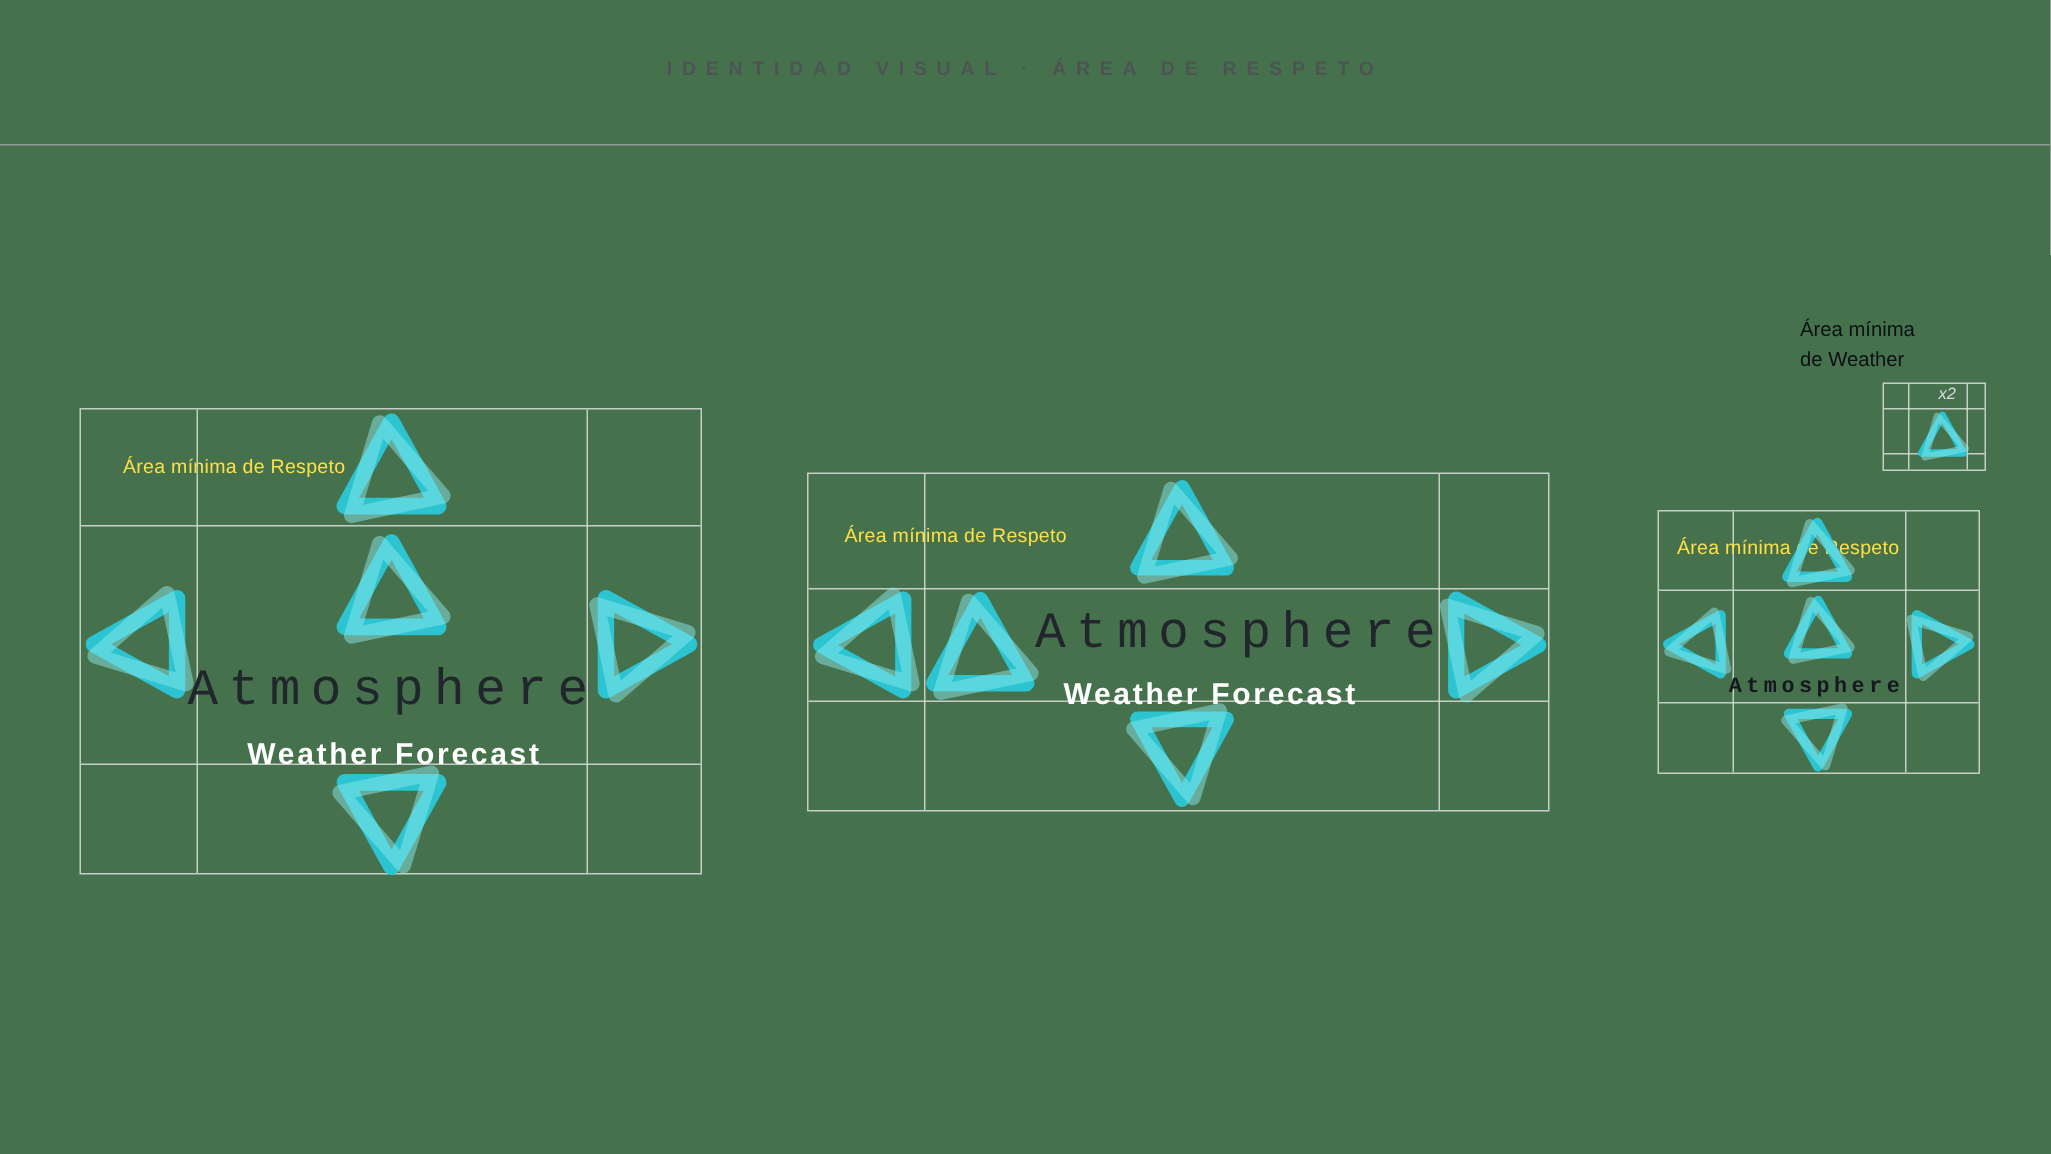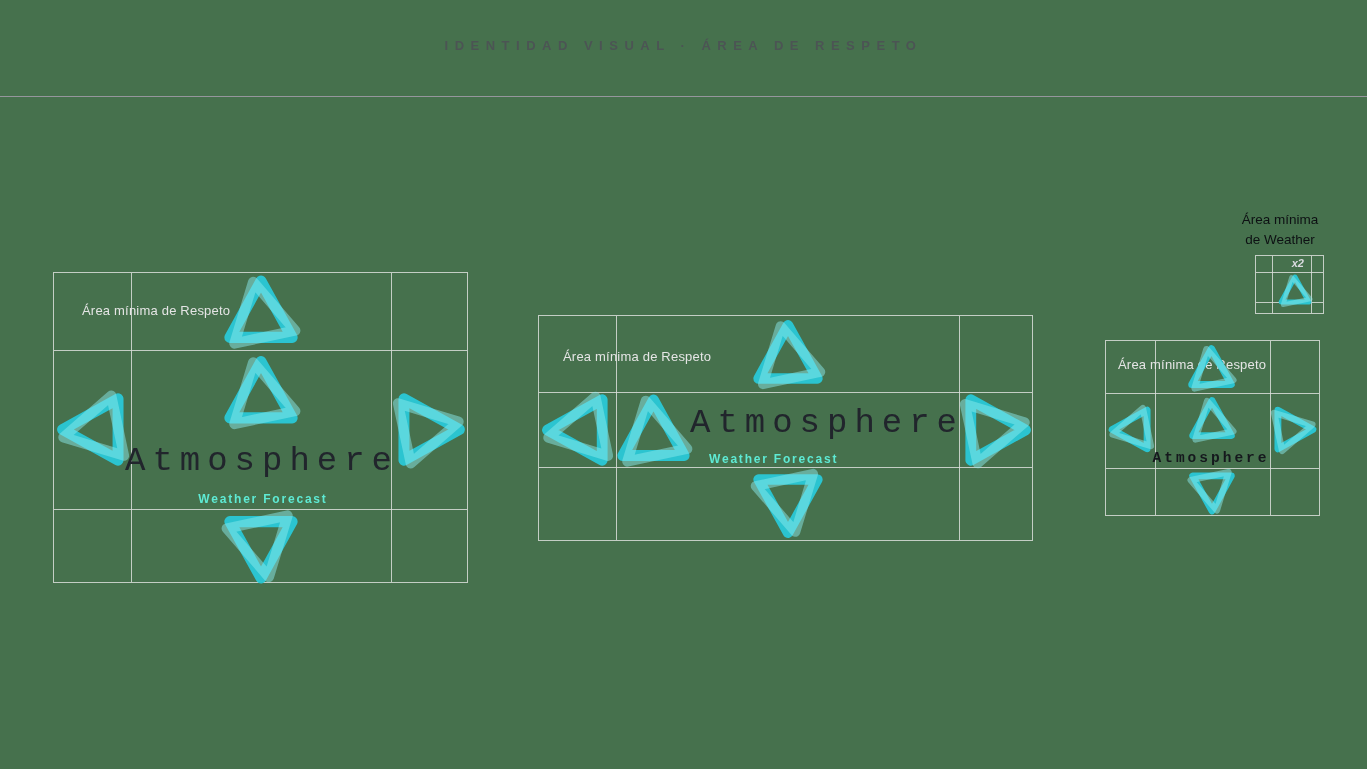--- a/index.html
+++ b/index.html
@@ -19,46 +19,46 @@
   }
   .gridbox {
     position:absolute;
     border:1px solid rgba(219,222,219,.85);
     box-sizing:border-box;
   }
   .gl { position:absolute; background:rgba(219,222,219,.85); }
   .gl.v { width:1px; top:0; bottom:0; }
   .gl.h { height:1px; left:0; right:0; }
   .cs-label {
-    position:absolute; color:#e5e5e5; font-size:13px; letter-spacing:.2px;
+    position:absolute; color:#fde047; font-size:13px; letter-spacing:.2px;
     white-space:nowrap;
   }
   .tri { position:absolute; overflow:visible; }
   .tri.up    { transform:rotate(0deg); }
   .tri.right { transform:rotate(90deg); }
   .tri.down  { transform:rotate(180deg); }
   .tri.left  { transform:rotate(-90deg); }
   .wordmark {
     position:absolute; color:#21252C; font-size:34px; letter-spacing:7px;
     white-space:nowrap; transform:translateX(-50%); font-weight:normal;font-family:Liberation Mono, monospace;
   }
   .wordmark.small {
     font-size:14.5px; letter-spacing:3px; font-weight:bold; color:#15181D;
   }
   .tagline {
-    position:absolute; color:#5eead4; font-size:12px; font-weight:bold;
+    position:absolute; color:#ffffff; font-size:20px; font-weight:bold;
     letter-spacing:1.8px; white-space:nowrap; transform:translateX(-50%);
   }
   .tagline.left-anchored { transform:none; }
   .scale-labels {
     position:absolute; left:1200px; top:210px; width:160px;
-    text-align:center; color:#0D1013; font-size:13.5px; line-height:20px;
+    color:#0D1013; font-size:13.5px; line-height:20px;
   }
   .x2-label {
-    position:absolute; font-size:11px; font-style:italic; font-weight:bold;
+    position:absolute; font-size:11px; font-style:italic; font-weight:normal;
     color:#DADBE0; white-space:nowrap;
   }
 </style>
 </head>
 <body>
 
 <div class="canvas">
 
   <svg width="0" height="0" style="position:absolute" aria-hidden="true">
     <defs>

